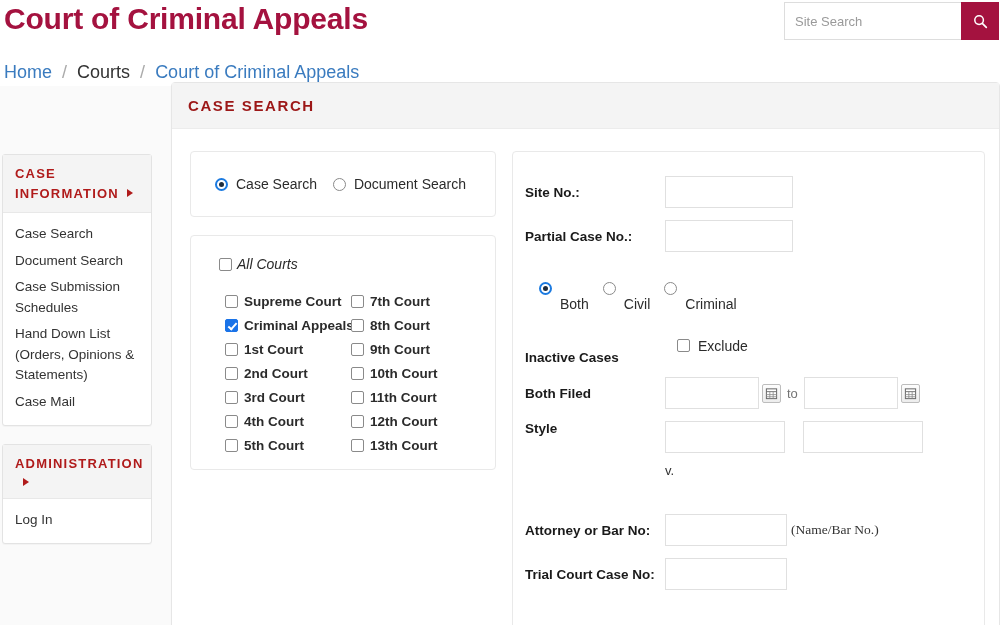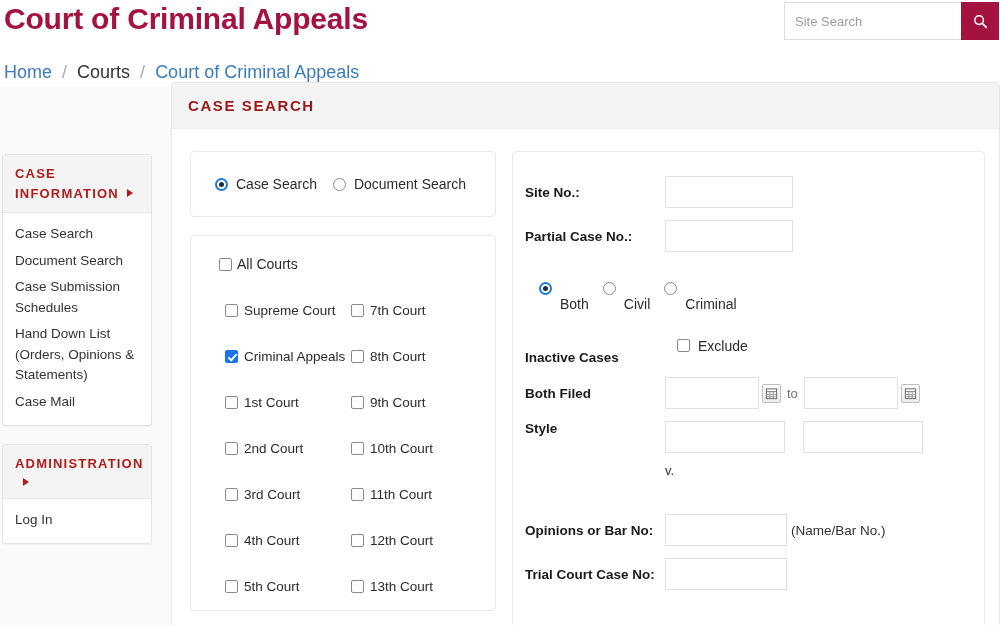--- a/index.html
+++ b/index.html
@@ -220,28 +220,29 @@
   .opt-row { display: flex; align-items: center; }
   .opt-label {
     font-size: 14px;
     color: #2b2b2b;
     margin-left: 8px;
     white-space: nowrap;
   }
   .mode-row { padding-left: 10px; gap: 0; }
   .mode-row .gap { width: 16px; }
 
-  .all-courts-row { padding-left: 14px; margin-bottom: 31px; }
+  .all-courts-row { padding-left: 14px; margin-bottom: 22px; font-style: italic; }
   .all-courts-row .opt-label { margin-left: 5px; }
 
   .courts-grid {
     display: grid;
     grid-template-columns: 126px 1fr;
-    row-gap: 31px;
+    row-gap: 9px;
     padding-left: 20px;
+    font-weight: bold;
   }
   .courts-grid .opt-label { margin-left: 6px; font-size: 13.5px; }
 
   
   .frow {
     display: flex;
     align-items: center;
     margin-bottom: 12px;
   }
   .flabel {
@@ -284,21 +285,21 @@
   .radio-line { display: flex; align-items: center; padding-left: 14px; margin-bottom: 14px; }
   .radio-line .opt-label { font-size: 14px; margin-top: 32px; }
   .radio-line .sp { width: 14px; }
 
   .inactive-row { display: flex; align-items: center; margin-bottom: 12px; }
   .inactive-row .flabel { flex: 0 0 152px; margin-top: 24px; }
 
   .style-row { display: flex; align-items: flex-start; margin-bottom: 2px; }
   .style-inputs { display: flex; gap: 18px; }
   .v-text { padding-left: 140px; font-size: 13px; color: #333; margin-top: 10px; }
-  .hint { font-size: 13.5px; color: #333; margin-left: 4px; white-space: nowrap; }
+  .hint { font-size: 13.5px; color: #333; margin-left: 4px; white-space: nowrap; font-family: Liberation Serif, serif; }
   .spacer-lg { height: 36px; }
 </style>
 </head>
 <body>
 
 <div class="page-header">
   <div class="site-title">Court of Criminal Appeals</div>
   <div class="site-search-wrap">
     <input class="site-search-input" type="text" placeholder="Site Search" style="">
     <button class="site-search-btn">
@@ -503,21 +504,21 @@
               <input class="txt txt-style" type="text" style="">
               <input class="txt txt-style" type="text" style="">
             </span>
           </div>
 
           <div class="v-text">v.</div>
 
           <div class="spacer-lg"></div>
 
           <div class="frow">
-            <span class="flabel">Opinions or Bar No:</span>
+            <span class="flabel">Attorney or Bar No:</span>
             <input class="txt txt-attorney" type="text" style="">
             <span class="hint">(Name/Bar No.)</span>
           </div>
 
           <div class="frow">
             <span class="flabel">Trial Court Case No:</span>
             <input class="txt txt-attorney" type="text" style="">
           </div>
 
         </div>

